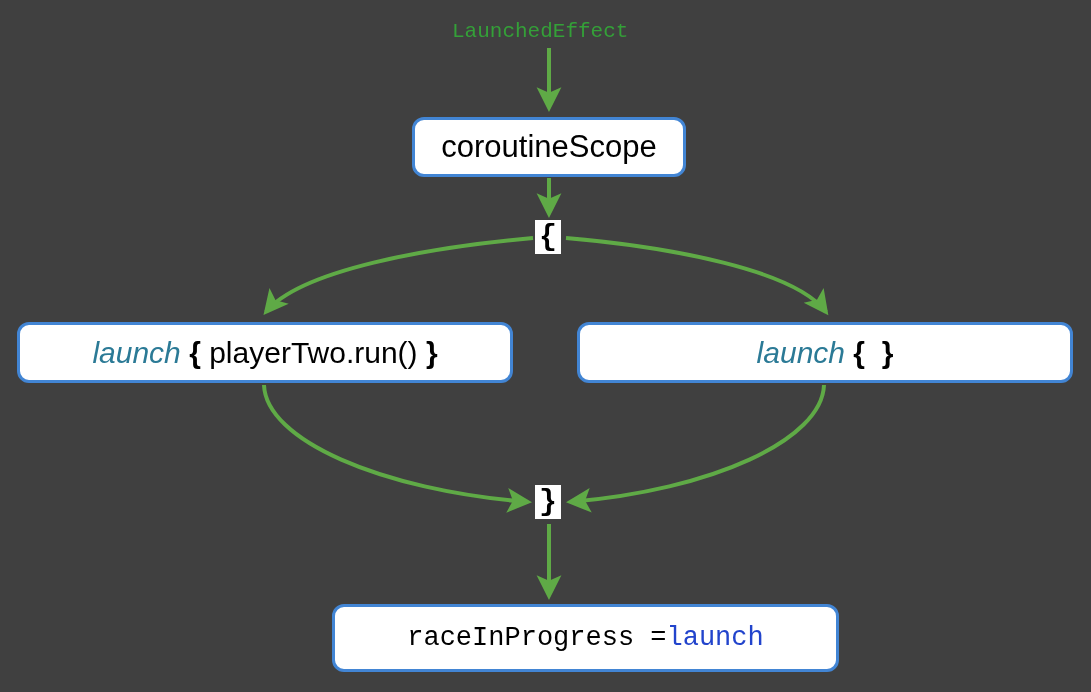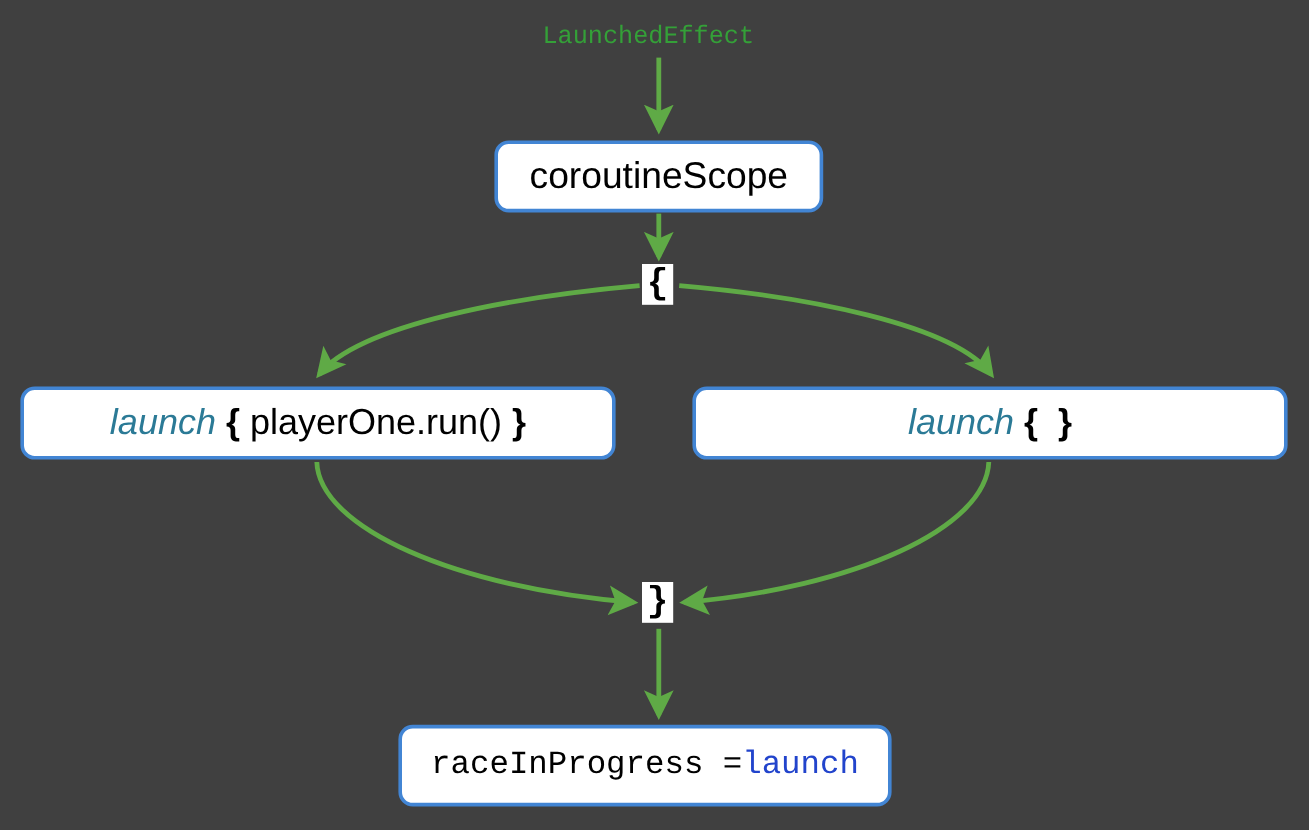--- a/index.html
+++ b/index.html
@@ -58,21 +58,21 @@
     font-size: 30px;
     color: #000000;
     letter-spacing: 0px;
   }
   #node-launch-one { left: 17px;  width: 496px; }
   #node-launch-two { left: 577px; width: 496px; }
 
   #node-race-in-progress {
     left: 332px;
     top: 604px;
-    width: 411px;
+    width: 507px;
     height: 68px;
     font-family: "Liberation Mono", monospace;
     font-size: 27px;
     color: #000000;
   }
 
   .kw-launch {
     color: #2b7a96;
     font-style: italic;
   }
@@ -148,21 +148,21 @@
     <span>coroutineScope</span>
   </div>
 
   <div class="label brace-label" id="label-open-brace">{</div>
 
   <div class="node node-launch" id="node-launch-one">
     <span class="kw-launch">launch</span>
       <span class="mono-plain">&nbsp;</span>
       <span class="brace">{</span>
       <span class="mono-plain">&nbsp;</span>
-      <span class="mono-plain">playerOne.run()</span>
+      <span class="mono-plain">playerTwo.run()</span>
       <span class="mono-plain">&nbsp;</span>
       <span class="brace">}</span>
   </div>
 
   <div class="node node-launch" id="node-launch-two">
     <span class="kw-launch">launch</span>
       <span class="mono-plain">&nbsp;</span>
       <span class="brace">{</span>
       <span class="mono-plain">&nbsp;</span>
       <span class="mono-plain">&nbsp;</span>

